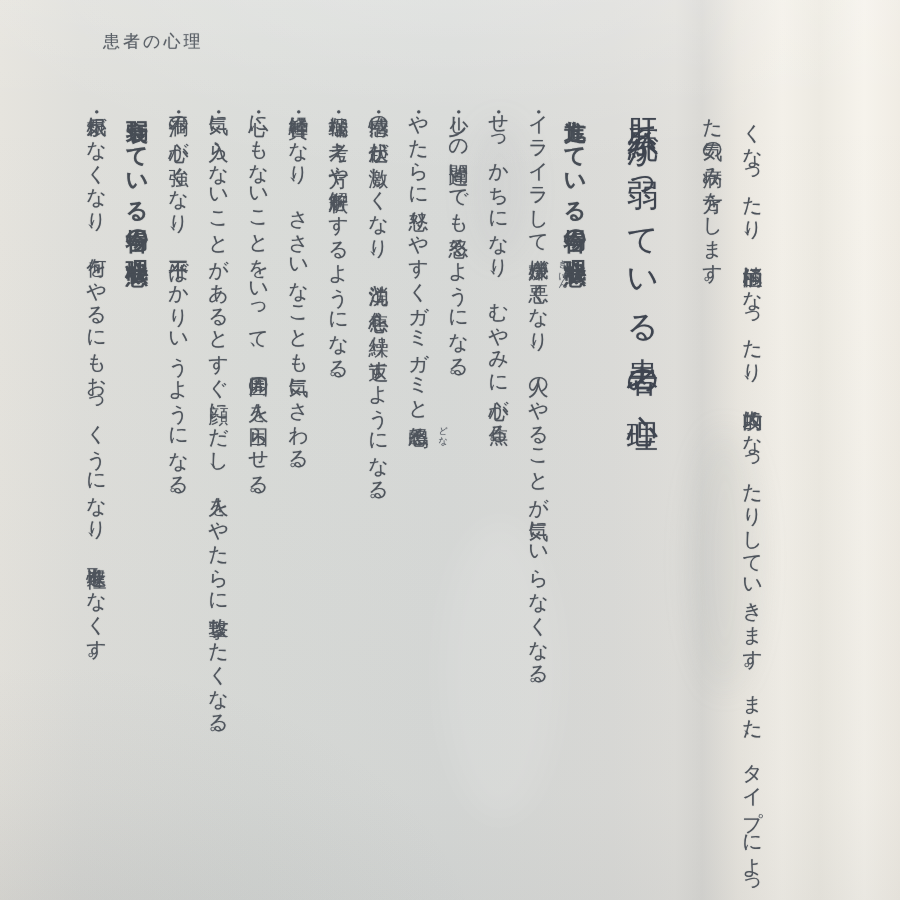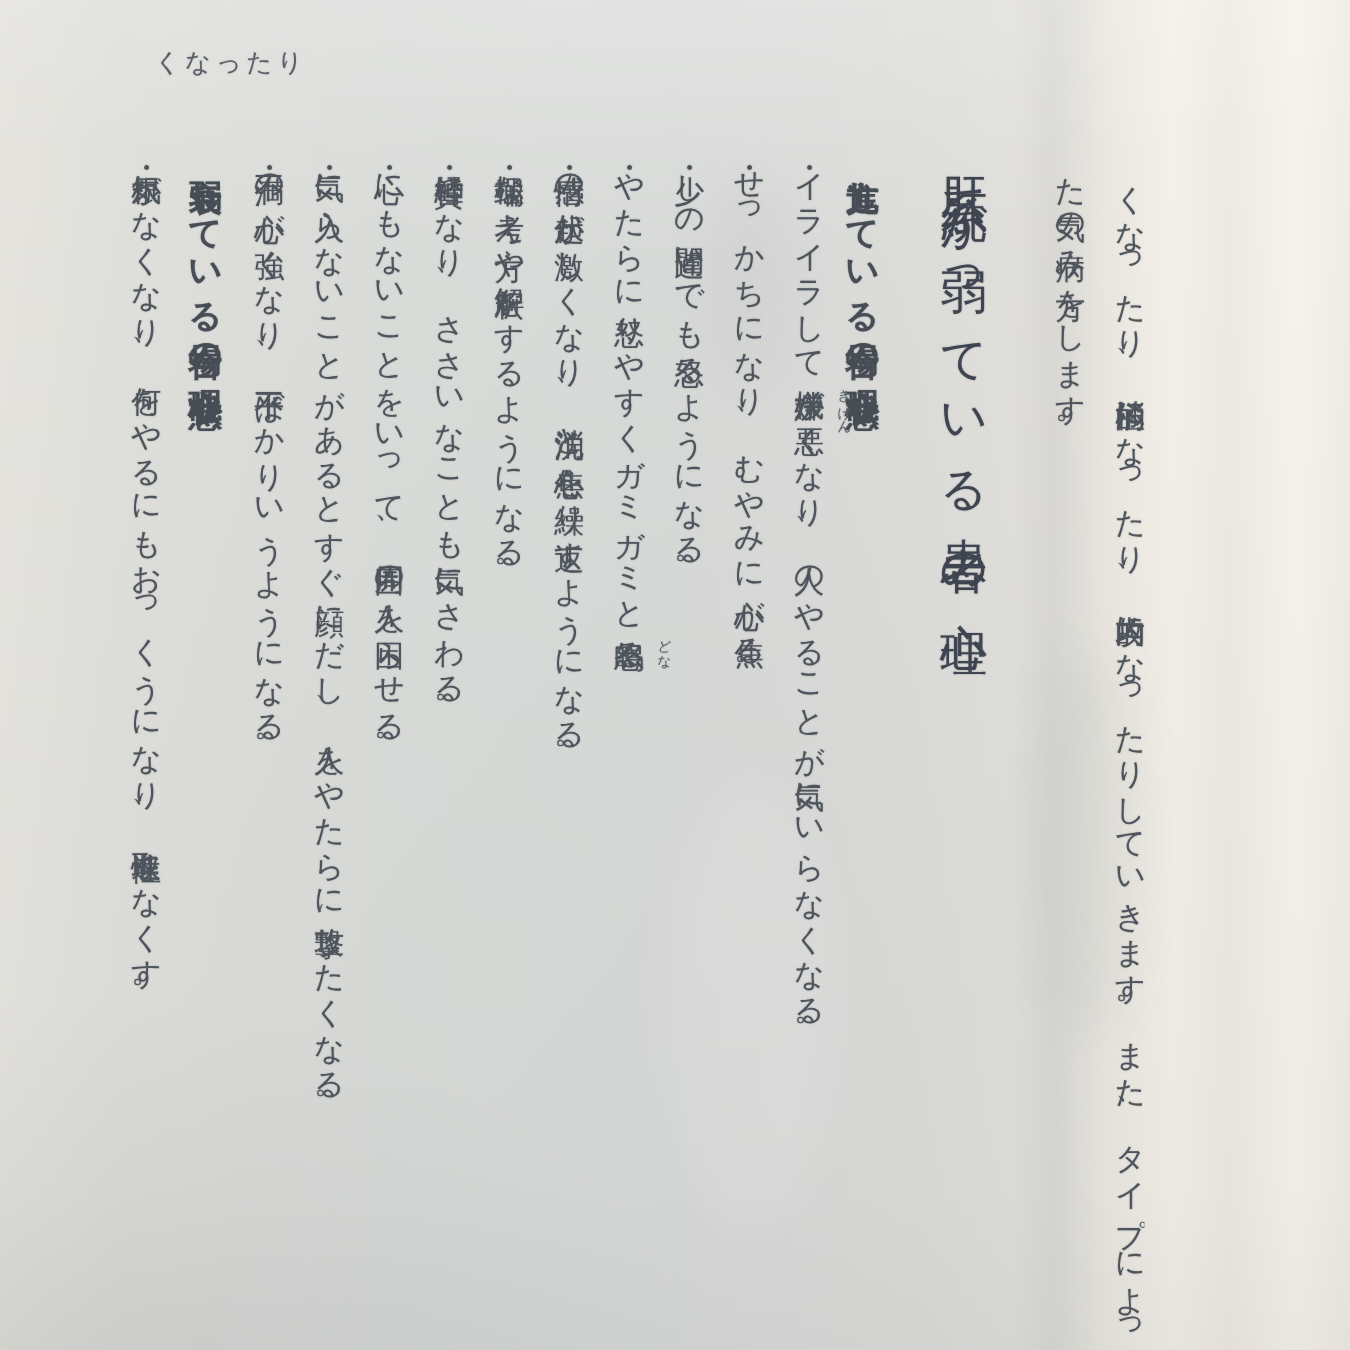--- a/index.html
+++ b/index.html
@@ -65,21 +65,21 @@
 </style>
 </head>
 <body>
 
 <div class="page">
 
   <div class="smudge sm1"></div>
   <div class="smudge sm2"></div>
   <div class="smudge sm3"></div>
 
-  <div class="h-run">くなったり</div>
+  <div class="h-run">患者の心理</div>
 
   <div class="vcol intro1">くなったり、消極的になったり、内攻的になったりしていきます。また、タイプによっ</div>
   <div class="vcol intro2">た気の病み方をします。</div>
 
   <div class="vcol vtitle">肝系統が弱っている患者の心理</div>
 
   <div class="vcol vhead sh1">亢進している場合の心理状態</div>
 
   <div class="vcol b0"><span class="bullet">・</span><span>イライラして機嫌が悪くなり、人のやることが気にいらなくなる。</span></div>
   <div class="vcol b1"><span class="bullet">・</span><span>せっかちになり、むやみに心が焦る。</span></div>

